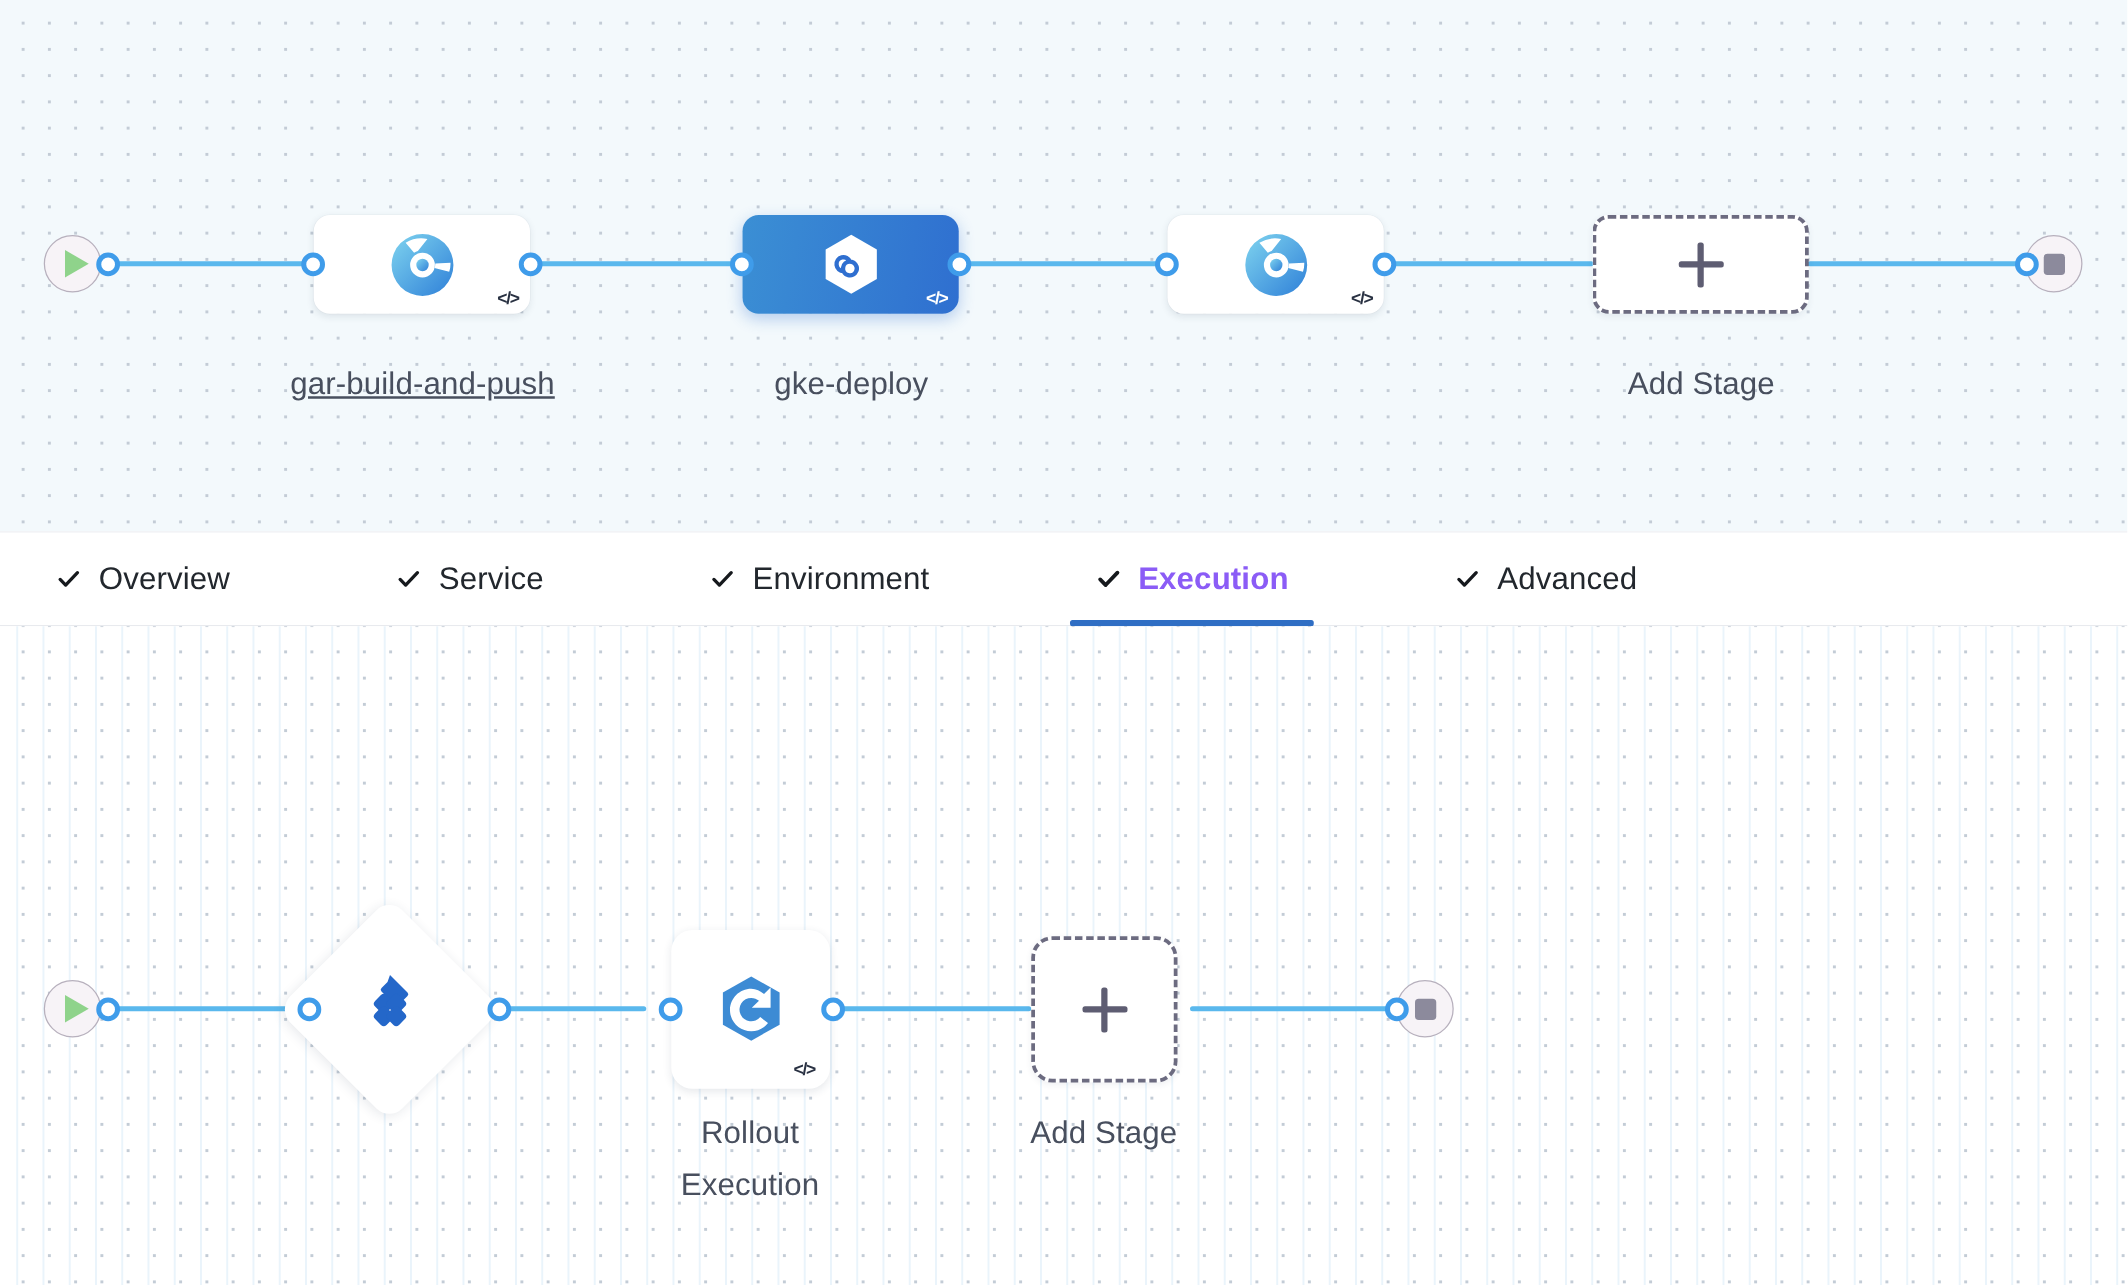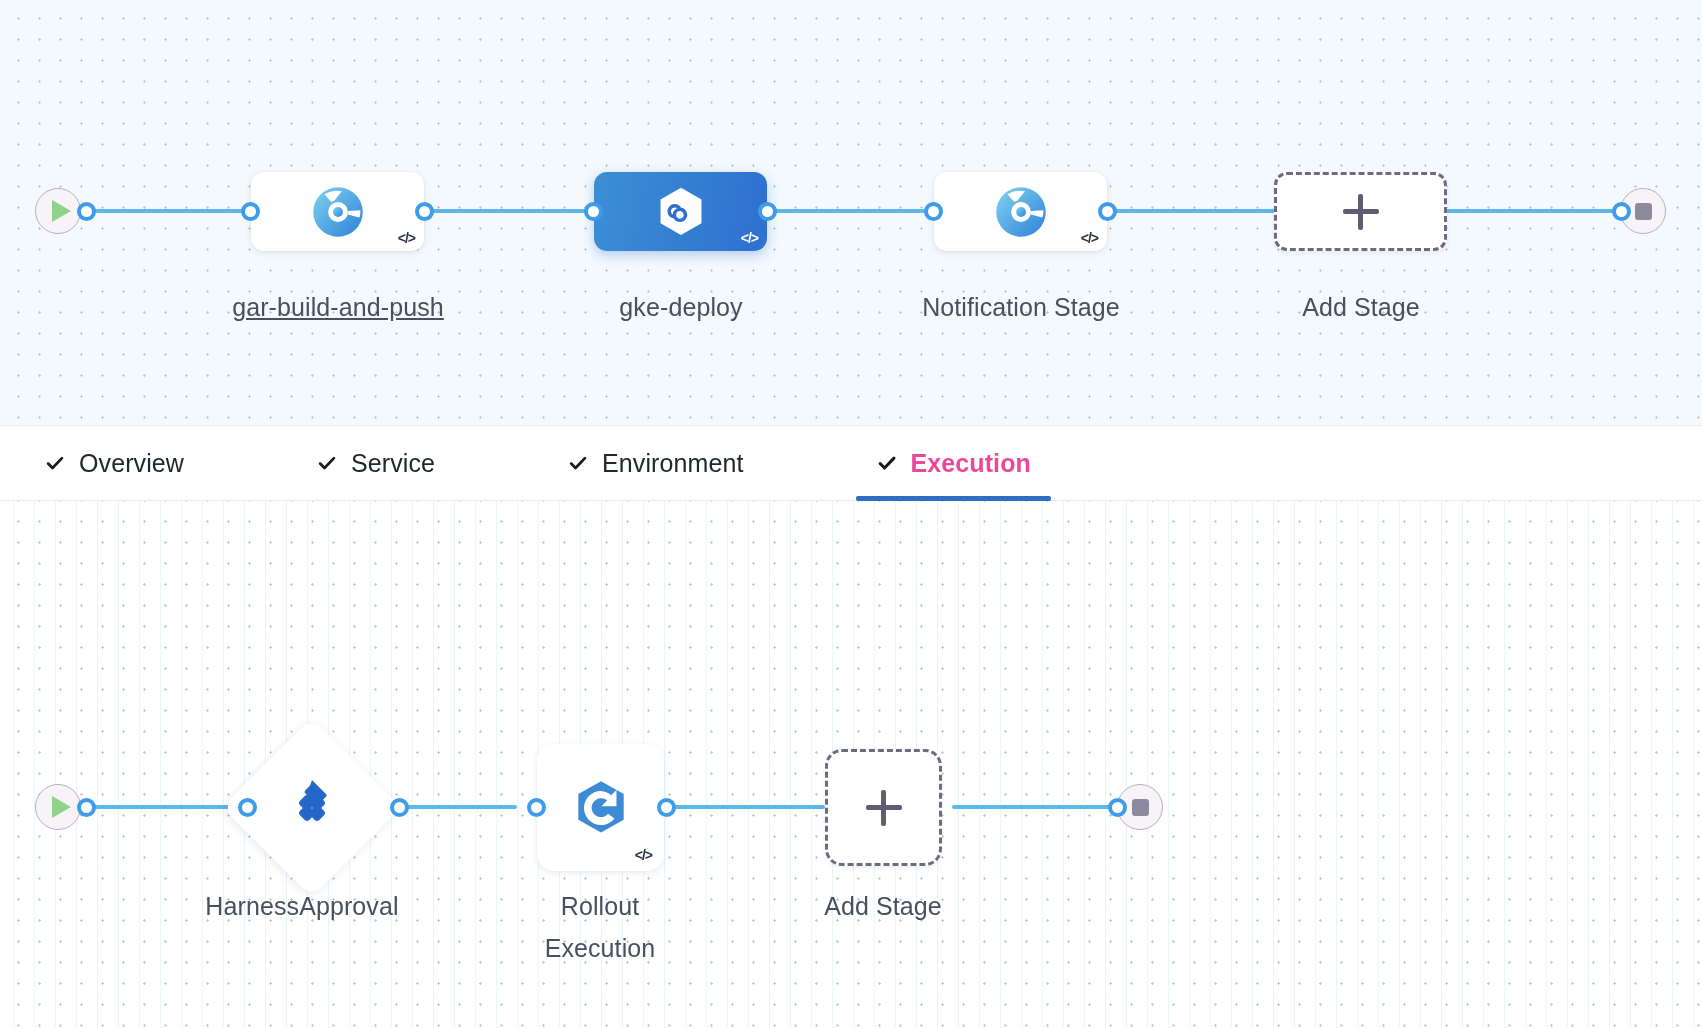--- a/index.html
+++ b/index.html
@@ -51,21 +51,21 @@
     height: 76px;
     padding: 0 22px;
     cursor: pointer;
     white-space: nowrap;
   }
   .tab .tab-label {
     font-size: 25px;
     color: #22272d;
     letter-spacing: .1px;
   }
-  .tab.active .tab-label { font-weight: 700; color: #ec4899; }
+  .tab.active .tab-label { font-weight: 700; color: #8b5cf6; }
   .tab .check {
     width: 22px; height: 22px;
     flex: none;
     display: block;
   }
   .tab.active::after {
     content: "";
     position: absolute;
     left: 2px; right: 2px; bottom: 0;
     height: 5px;
@@ -263,21 +263,20 @@
         </defs>
         <path fill="url(#gciB)" d="M24 2a22 22 0 1 0 0 44 22 22 0 0 0 0-44zm0 13.2a8.8 8.8 0 1 1 0 17.6 8.8 8.8 0 0 1 0-17.6z"></path>
         <path fill="#ffffff" d="M27.5 5.5l-6.8 8.6a10.6 10.6 0 0 0-2.7 1.1L12 8.2A21.8 21.8 0 0 1 27.5 5.5zM43 28.8l-10.5-2.6c.4-1 .6-2.1.6-3.2l10.8-.6c.1 2.2-.2 4.4-.9 6.4z"></path>
         <circle cx="24" cy="24" r="6.4" fill="#ffffff"></circle>
         <circle cx="24" cy="24" r="4.4" fill="url(#gciB)"></circle>
       </svg>
       <span class="code-badge">&lt;/&gt;</span>
     </div>
     <div class="dot" style="left:924px; top:202px;"></div>
     <div class="dot" style="left:1098px;top:202px;"></div>
-    <div class="node-label" style="left:906px; top:286px; width:230px;">Notification Stage</div>
 
     <div class="add-node add-stage" style="left:1274px; top:172px;">
       <div class="plus"></div>
     </div>
     <div class="node-label" style="left:1246px; top:286px; width:230px;">Add Stage</div>
 
     <div class="dot" style="left:1612px; top:202px;"></div>
     <div class="terminal" style="left:1620px; top:188px;">
       <div class="stop-sq"></div>
     </div>
@@ -310,20 +309,26 @@
     <div class="tab-spacer"></div>
 
     <div class="tab active">
       <svg class="check" viewBox="0 0 24 24">
         <path d="M4.5 12.6 9.3 17.5 19.6 6.7" fill="none" stroke="#16191d" stroke-width="3.3" stroke-linecap="round" stroke-linejoin="round"></path>
       </svg>
       <span class="tab-label">Execution</span>
     </div>
     <div class="tab-spacer"></div>
 
+    <div class="tab">
+      <svg class="check" viewBox="0 0 24 24">
+        <path d="M4.5 12.6 9.3 17.5 19.6 6.7" fill="none" stroke="#16191d" stroke-width="2.9" stroke-linecap="round" stroke-linejoin="round"></path>
+      </svg>
+      <span class="tab-label">Advanced</span>
+    </div>
   </div>
 
   <div class="exec-canvas">
 
     <div class="edge" style="left:86px;  top:304px; width:155px;"></div>
     <div class="edge" style="left:392px; top:304px; width:125px;"></div>
     <div class="edge" style="left:660px; top:304px; width:165px;"></div>
     <div class="edge" style="left:952px; top:304px; width:165px;"></div>
 
     <div class="terminal" style="left:35px; top:283px;">
@@ -340,21 +345,20 @@
         <g fill="#2467c9">
           <rect x="20.5" y="20.5" width="13" height="13" rx="3.2" transform="rotate(45 27 27)"></rect>
           <rect x="30.5" y="20.5" width="13" height="13" rx="3.2" transform="rotate(45 37 27)"></rect>
           <rect x="20.5" y="30.5" width="13" height="13" rx="3.2" transform="rotate(45 27 37)"></rect>
           <rect x="30.5" y="30.5" width="13" height="13" rx="3.2" transform="rotate(45 37 37)"></rect>
         </g>
       </svg>
     </div>
     <div class="dot" style="left:238px; top:297px;"></div>
     <div class="dot" style="left:390px; top:297px;"></div>
-    <div class="node-label" style="left:197px; top:384px; width:210px;">HarnessApproval</div>
 
     <div class="step-node" style="left:537px; top:243px;">
       <svg width="66" height="66" viewBox="0 0 64 64">
         <path fill="#3d8bd4" d="M32 6 54 18.4v25L32 55.8 10 43.4v-25z"></path>
         <path fill="#ffffff" d="M32 15.5c-9.1 0-16.5 7.4-16.5 16.5S22.9 48.5 32 48.5c5.3 0 10-2.5 13-6.4l-6-4.6a9.1 9.1 0 1 1-7-14.9c2.3 0 4.4.8 6 2.2l-5.6 5.5H47V14.6l-5.1 5A16.4 16.4 0 0 0 32 15.5z"></path>
       </svg>
       <span class="code-badge">&lt;/&gt;</span>
     </div>
     <div class="dot" style="left:527px; top:297px;"></div>
     <div class="dot" style="left:657px; top:297px;"></div>

